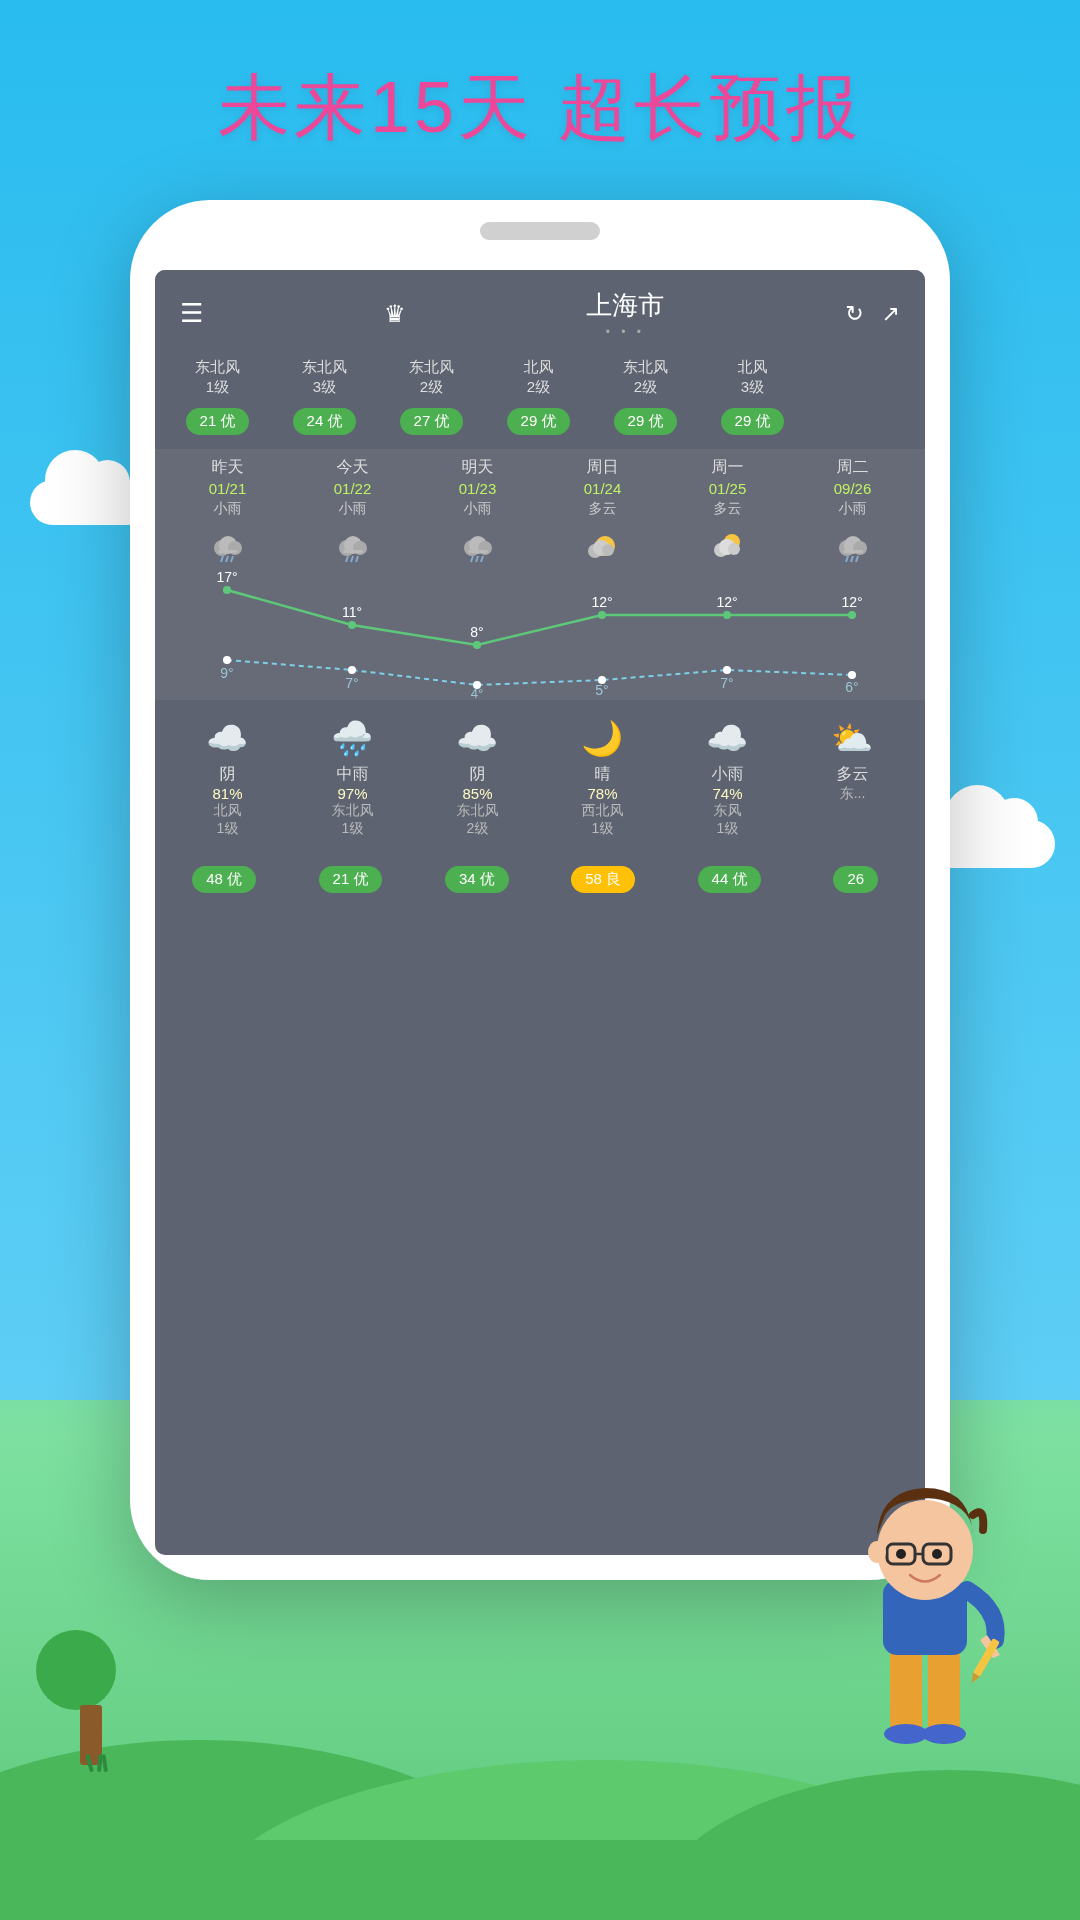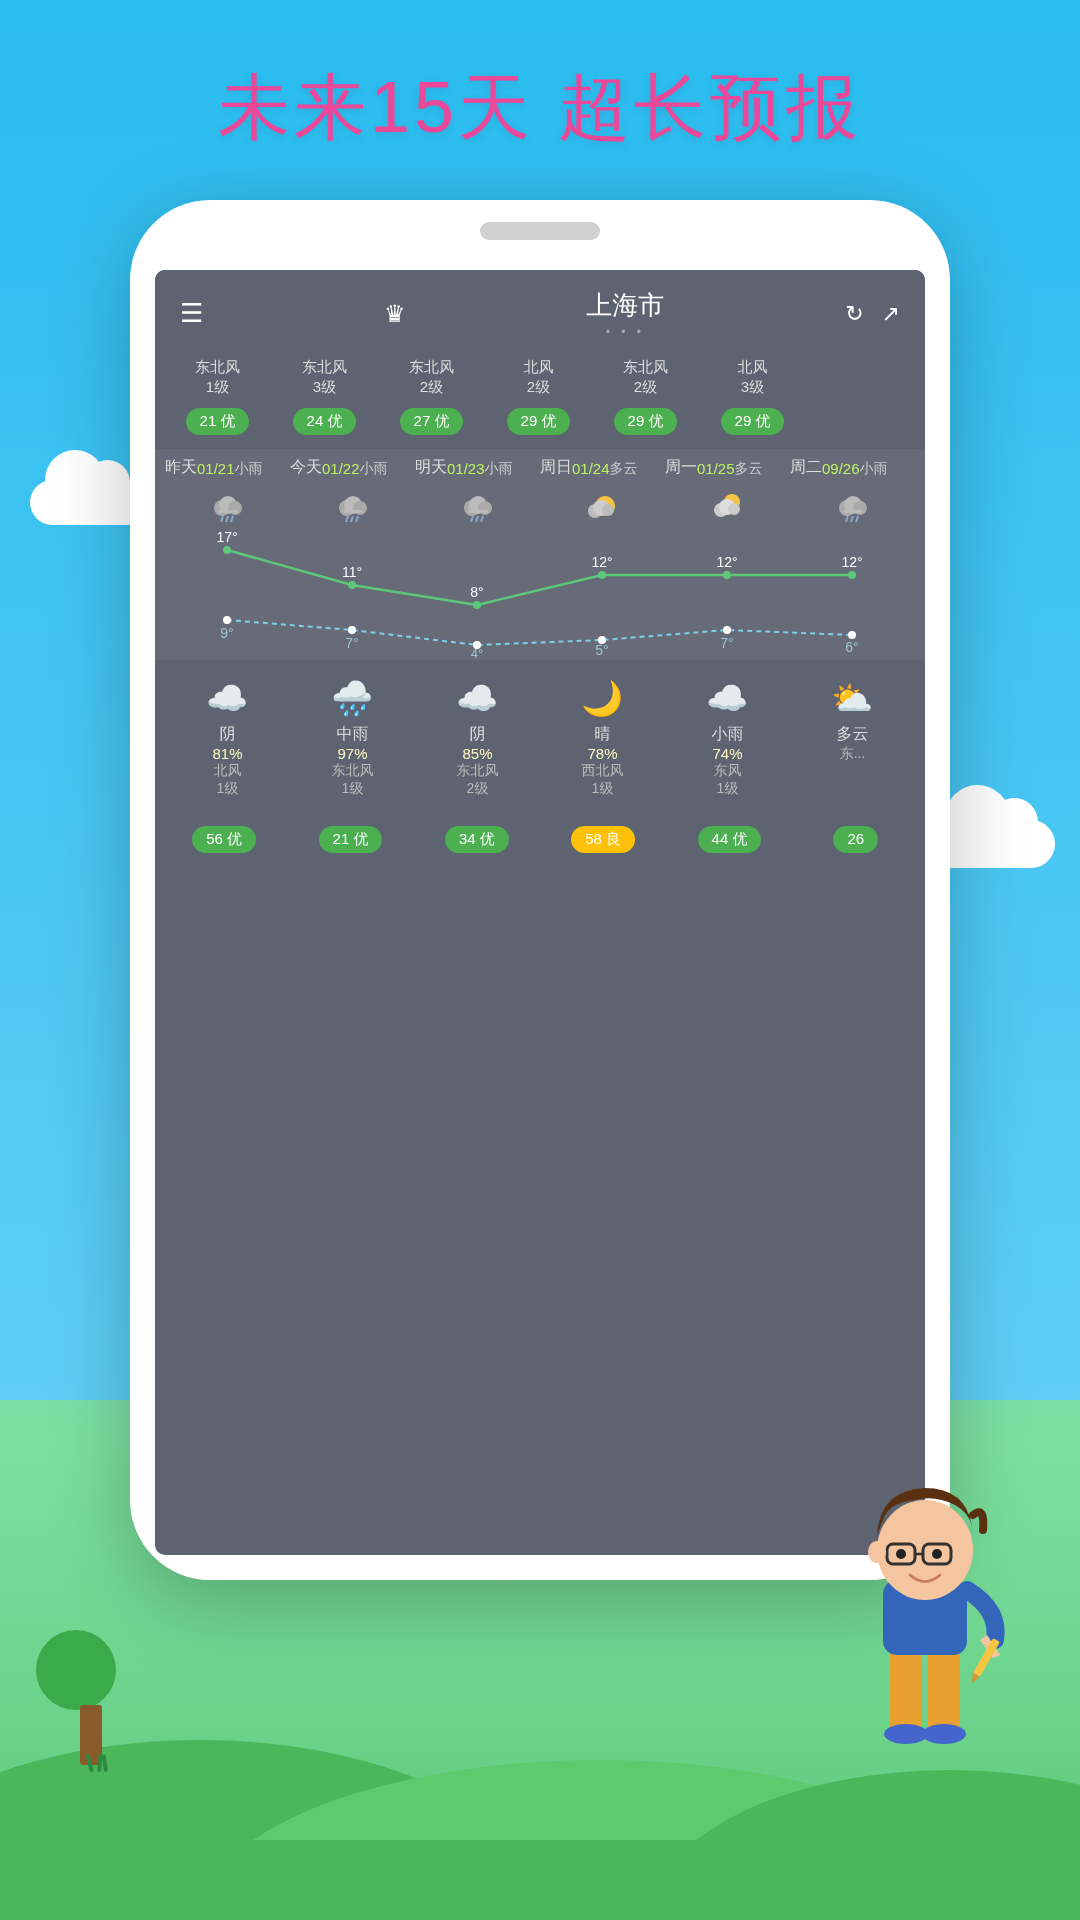--- a/index.html
+++ b/index.html
@@ -174,21 +174,21 @@
     .view-tab-inactive { background: transparent; }
 
     
     .days-row {
       display: flex;
       padding: 8px 10px 4px;
     }
     .day-col {
       flex: 1;
       display: flex;
-      flex-direction: row;
+      flex-direction: column;
       align-items: center;
     }
     .day-name { font-size: 16px; color: #ddd; font-weight: 500; }
     .day-date { font-size: 15px; color: #bef264; margin-top: 2px; }
     .day-weather { font-size: 14px; color: #ccc; margin-top: 3px; }
 
     
     .weather-icons-row {
       display: flex;
       padding: 6px 10px;
@@ -526,21 +526,21 @@
         <div class="bottom-col">
           <div class="bottom-weather-icon">⛅</div>
           <div class="bottom-desc">多云</div>
           <div class="bottom-percent"></div>
           <div class="bottom-wind">东...</div>
         </div>
       </div>
 
       <div class="bottom-aqi-row">
         <div class="bottom-aqi-item">
-          <div class="aqi-badge badge-green">56 优</div>
+          <div class="aqi-badge badge-green">48 优</div>
         </div>
         <div class="bottom-aqi-item">
           <div class="aqi-badge badge-green">21 优</div>
         </div>
         <div class="bottom-aqi-item">
           <div class="aqi-badge badge-green">34 优</div>
         </div>
         <div class="bottom-aqi-item">
           <div class="aqi-badge badge-yellow">58 良</div>
         </div>

